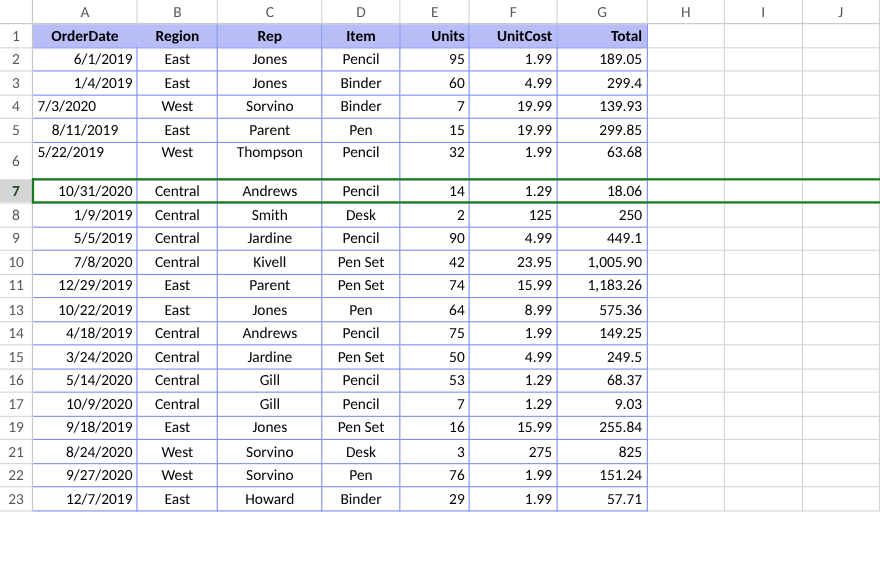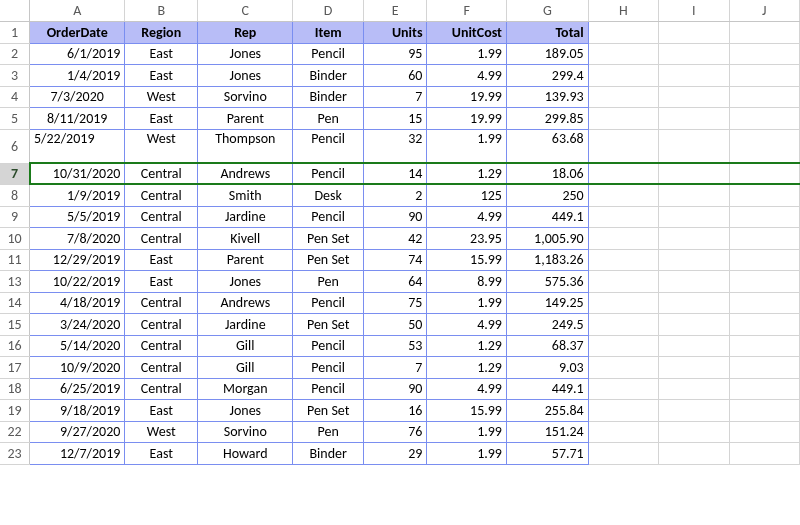--- a/index.html
+++ b/index.html
@@ -152,21 +152,21 @@
       <td class="tablecell num">60</td>
       <td class="tablecell num">4.99</td>
       <td class="tablecell num">299.4</td>
       <td class="cell"></td>
       <td class="cell"></td>
       <td class="cell"></td>
     </tr>
 
     <tr>
       <td class="rownum">4</td>
-      <td class="tablecell num" style="text-align:center">7/3/2020</td>
+      <td class="tablecell num" style="text-align:left">7/3/2020</td>
       <td class="tablecell">West</td>
       <td class="tablecell">Sorvino</td>
       <td class="tablecell">Binder</td>
       <td class="tablecell num">7</td>
       <td class="tablecell num">19.99</td>
       <td class="tablecell num">139.93</td>
       <td class="cell"></td>
       <td class="cell"></td>
       <td class="cell"></td>
     </tr>
@@ -333,49 +333,49 @@
       <td class="tablecell">Gill</td>
       <td class="tablecell">Pencil</td>
       <td class="tablecell num">7</td>
       <td class="tablecell num">1.29</td>
       <td class="tablecell num">9.03</td>
       <td class="cell"></td>
       <td class="cell"></td>
       <td class="cell"></td>
     </tr>
 
-    <tr>
-      <td class="rownum">18</td>
-      <td class="tablecell num" style="text-align:right">6/25/2019</td>
-      <td class="tablecell">Central</td>
-      <td class="tablecell">Morgan</td>
-      <td class="tablecell">Pencil</td>
-      <td class="tablecell num">90</td>
-      <td class="tablecell num">4.99</td>
-      <td class="tablecell num">449.1</td>
-      <td class="cell"></td>
-      <td class="cell"></td>
-      <td class="cell"></td>
-    </tr>
 
     <tr>
       <td class="rownum">19</td>
       <td class="tablecell num" style="text-align:right">9/18/2019</td>
       <td class="tablecell">East</td>
       <td class="tablecell">Jones</td>
       <td class="tablecell">Pen Set</td>
       <td class="tablecell num">16</td>
       <td class="tablecell num">15.99</td>
       <td class="tablecell num">255.84</td>
       <td class="cell"></td>
       <td class="cell"></td>
       <td class="cell"></td>
     </tr>
 
 
+    <tr>
+      <td class="rownum">21</td>
+      <td class="tablecell num" style="text-align:right">8/24/2020</td>
+      <td class="tablecell">West</td>
+      <td class="tablecell">Sorvino</td>
+      <td class="tablecell">Desk</td>
+      <td class="tablecell num">3</td>
+      <td class="tablecell num">275</td>
+      <td class="tablecell num">825</td>
+      <td class="cell"></td>
+      <td class="cell"></td>
+      <td class="cell"></td>
+    </tr>
 
     <tr>
       <td class="rownum">22</td>
       <td class="tablecell num" style="text-align:right">9/27/2020</td>
       <td class="tablecell">West</td>
       <td class="tablecell">Sorvino</td>
       <td class="tablecell">Pen</td>
       <td class="tablecell num">76</td>
       <td class="tablecell num">1.99</td>
       <td class="tablecell num">151.24</td>

